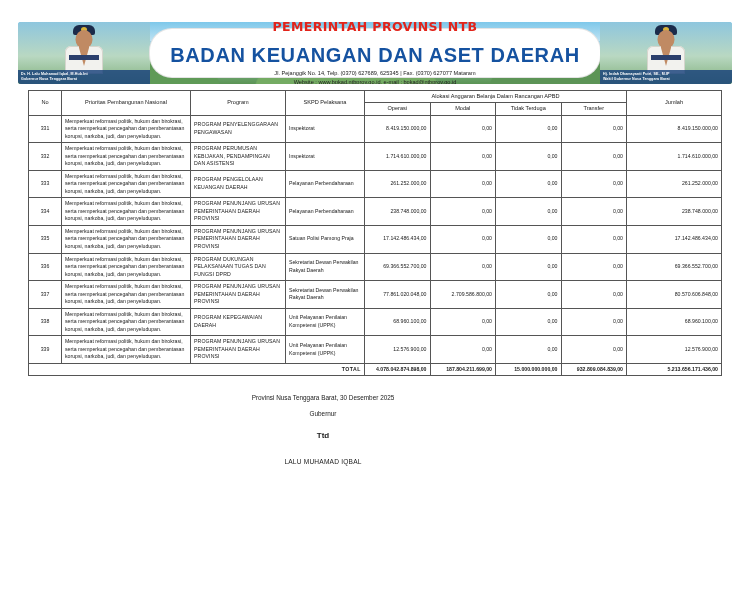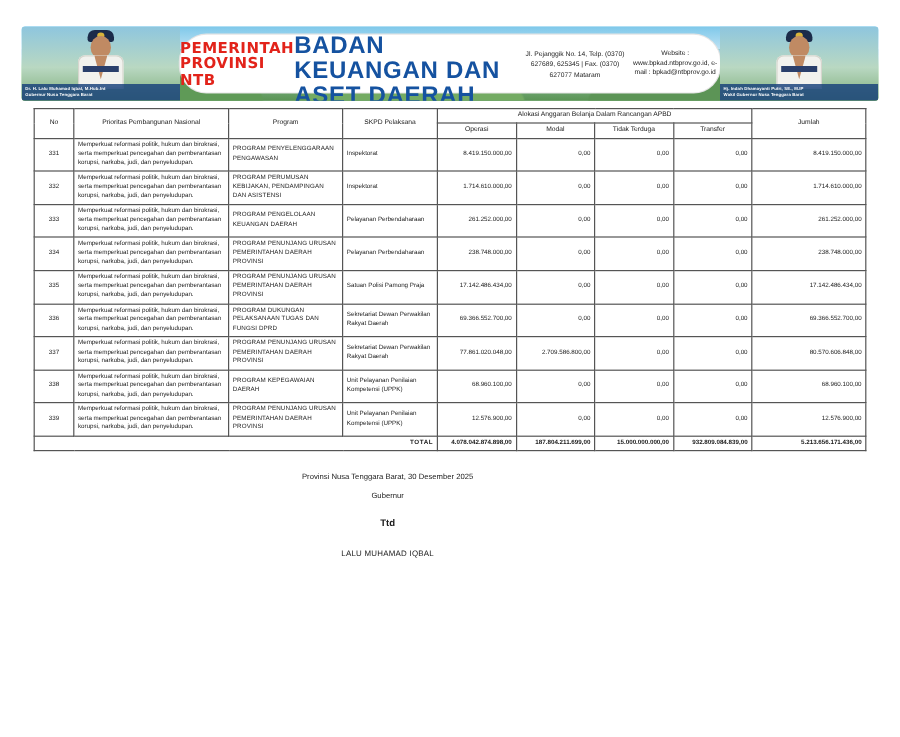--- a/index.html
+++ b/index.html
@@ -29,21 +29,21 @@
   .ph-cap::after{content:"";position:absolute;left:50%;transform:translateX(-50%);top:2px;width:6px;height:5px;
     background:#d8b33a;border-radius:50%;}
   .ph-body{position:absolute;left:50%;transform:translateX(-50%);bottom:0;width:38px;height:28px;
     background:#f2f2ee;border-radius:6px 6px 0 0;box-shadow:inset 0 0 0 1px #d5d5cd;}
   .ph-body::before{content:"";position:absolute;left:50%;transform:translateX(-50%);top:0;width:11px;height:20px;
     background:#c08a63;clip-path:polygon(50% 0,100% 0,50% 100%,0 0);}
   .ph-scarf{position:absolute;left:50%;transform:translateX(-50%);bottom:14px;width:30px;height:5px;background:#2a3f6b;}
   .ph-caption{position:absolute;left:0;right:0;bottom:0;background:rgba(22,64,122,.82);color:#fff;
     font-size:3.6px;line-height:1.35;padding:2px 3px;font-weight:bold;letter-spacing:.1px;}
   .lh-center{position:absolute;left:132px;right:132px;top:7px;bottom:7px;background:#ffffff;border-radius:22px;
-    display:flex;flex-direction:row;align-items:center;justify-content:center;
+    display:flex;flex-direction:column;align-items:center;justify-content:center;
     box-shadow:0 0 0 1px #e4e4e4;}
   .lh-l1{color:#e2231a;font-size:12.5px;font-weight:bold;letter-spacing:.4px;line-height:1.05;
     font-family:"DejaVu Sans",sans-serif;}
   .lh-l2{color:#1552a0;font-size:20px;font-weight:bold;letter-spacing:.6px;line-height:1.05;margin-top:12px;}
   .lh-l3{color:#222;font-size:5.6px;line-height:1.45;margin-top:3px;text-align:center;}
   .lh-l4{color:#222;font-size:5.6px;line-height:1.45;text-align:center;}
 
   
   .tbl-wrap{margin:6px 28px 0 28px;}
   table.main{width:100%;border-collapse:collapse;table-layout:fixed;}

